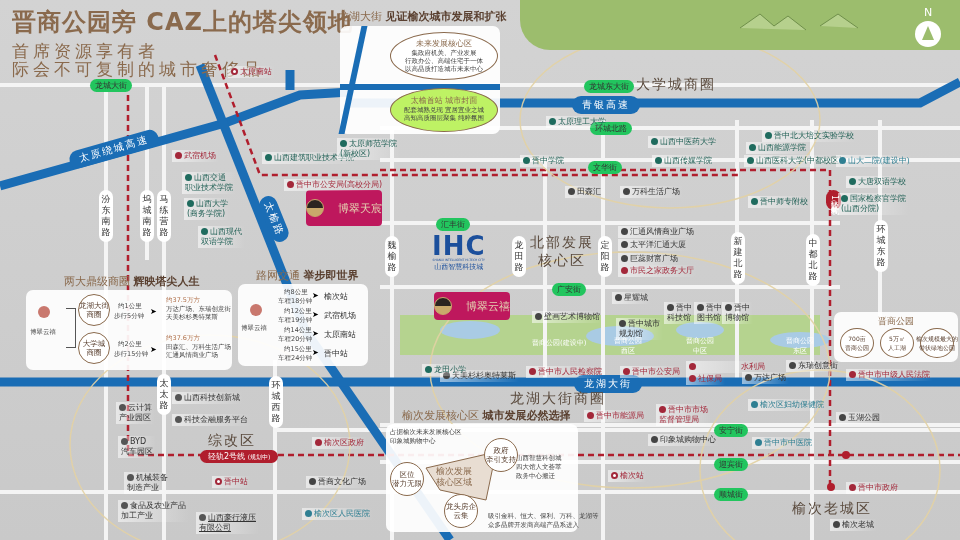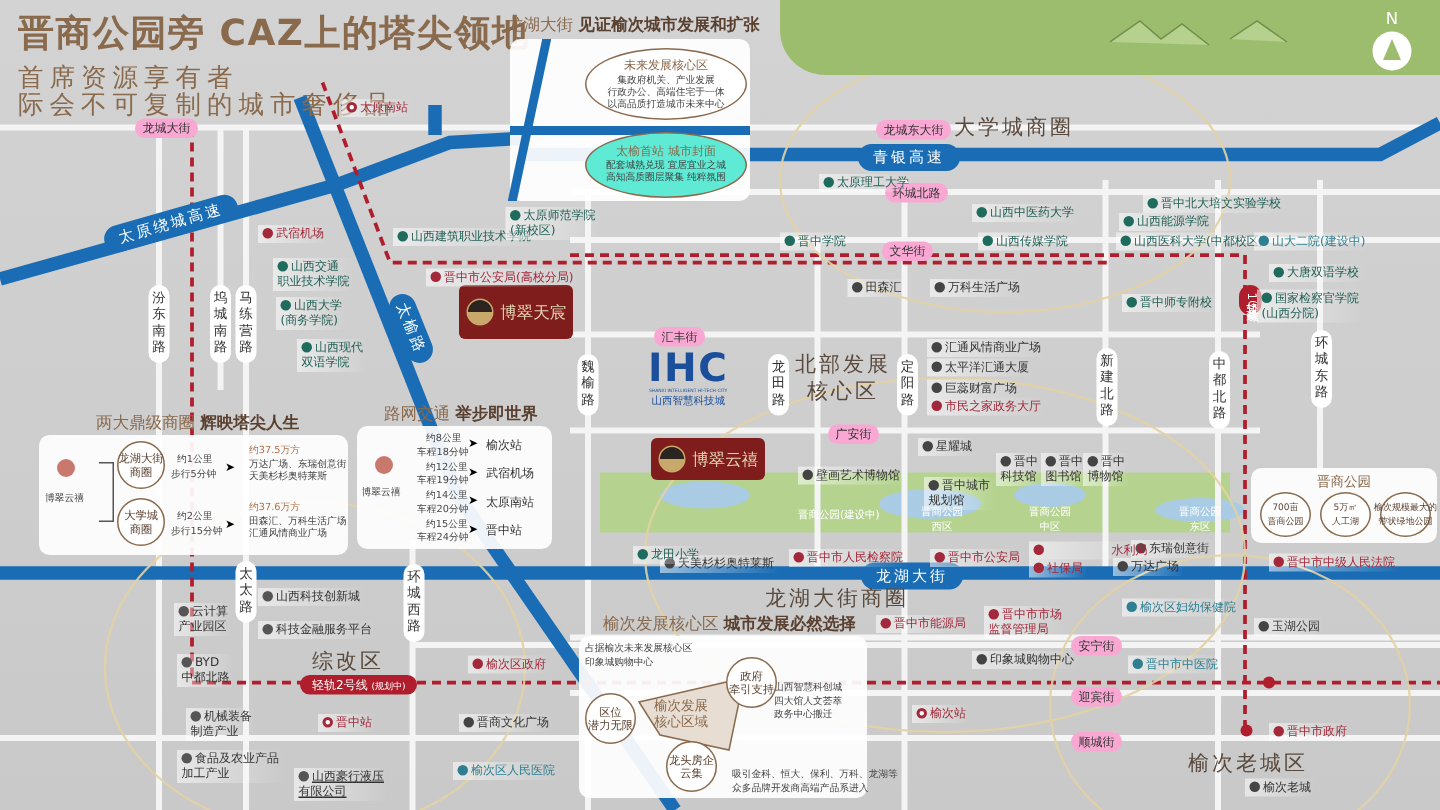--- a/index.html
+++ b/index.html
@@ -7,38 +7,38 @@
 .map{position:absolute;left:0;top:0;width:960px;height:540px;background:linear-gradient(180deg,#d3d3d3,#c9c9c9)}
 svg.roads{position:absolute;left:0;top:0}
 .abs{position:absolute}
 .title{left:12px;top:6px;font-size:24px;font-weight:bold;color:#8a6a4d;letter-spacing:1px;white-space:nowrap}
 .sub{left:12px;font-size:17px;color:#8a6a4d;letter-spacing:4px;white-space:nowrap}
 .forest{left:520px;top:0;width:440px;height:50px;background:#9cbd6d;border-radius:0 0 0 30px}
 .forest span{position:absolute;left:36px;top:12px;color:#fff;font-size:13px;letter-spacing:4px}
 .north{left:912px;top:6px;width:32px;text-align:center;color:#fff;font-size:11px}
 .north .c{width:26px;height:26px;border-radius:50%;background:#fff;margin:2px auto 0;position:relative}
 .north .c:after{content:"";position:absolute;left:7px;top:5px;border-left:6px solid transparent;border-right:6px solid transparent;border-bottom:14px solid #9cbd6d}
-.rlabel{position:absolute;background:#f9a8d4;color:#333;font-size:8px;padding:1px 5px;border-radius:8px;white-space:nowrap}
+.rlabel{position:absolute;background:#22c55e;color:#333;font-size:8px;padding:1px 5px;border-radius:8px;white-space:nowrap}
 .vlabel{position:absolute;background:#fff;color:#333;font-size:9px;padding:4px 1px;border-radius:7px;width:14px;text-align:center;line-height:11px}
 .hw{position:absolute;background:#1a6db5;color:#fff;font-size:10px;padding:2px 10px;border-radius:10px;white-space:nowrap;letter-spacing:2px}
 .poi{position:absolute;font-size:8px;white-space:nowrap;line-height:10px;background:linear-gradient(90deg,rgba(255,255,255,.55),rgba(255,255,255,0));padding:1px 3px}
 .poi i{display:inline-block;width:7px;height:7px;border-radius:50%;margin-right:2px;vertical-align:-1px}
 .poi.edu{color:#1f5f54}.poi.edu i{background:#1f6b5e}
 .poi.gov{color:#a3283a}.poi.gov i{background:#a3283a}
 .poi.com{color:#333}.poi.com i{background:#444}
 .poi.hos{color:#2f7f92}.poi.hos i{background:#2f7f92}
 .poi.ind{color:#333}.poi.ind i{background:#555}
 .poi.sta{color:#a3283a}.poi.sta i{background:#fff;border:2px solid #a3283a}
 .zone{position:absolute;color:#5a4a3d;font-size:14px;letter-spacing:2px;white-space:nowrap}
 .card{position:absolute;background:rgba(255,255,255,.92);border-radius:7px}
 .cardtitle{position:absolute;font-size:11px;color:#8a6a4d;white-space:nowrap}
 .cardtitle b{color:#5a4030}
 .circ{position:absolute;border-radius:50%;border:1px solid #8a6a4d;background:#fff;font-size:7.5px;text-align:center;color:#5a4030;display:flex;align-items:center;justify-content:center;line-height:9px}
 .sm{font-size:6.5px;color:#444;white-space:nowrap;line-height:8px;position:absolute}
-.brand{position:absolute;background:#7f1d1d;border-radius:4px;color:#e4d3b1;font-size:11px;display:flex;align-items:center;justify-content:center;gap:5px}
+.brand{position:absolute;background:#be185d;border-radius:4px;color:#e4d3b1;font-size:11px;display:flex;align-items:center;justify-content:space-between;gap:5px}
 .brand .logo{width:18px;height:18px;border-radius:50%;border:1px solid #c9a96b;background:linear-gradient(180deg,#2b2420 50%,#c9a96b 50%)}
 .lr{position:absolute;background:#b01e2d;color:#fff;font-size:8px;border-radius:8px;white-space:nowrap}
 </style>
 </head>
 <body>
 
 <div class="map">
 <svg class="roads" width="960" height="540">
 
   <rect x="400" y="315" width="420" height="40" fill="#b5d38f"></rect>
@@ -184,42 +184,42 @@
     <div class="poi edu" style="left: 337px; top: 138px;"><i></i><span style="white-space: pre;">太原师范学院
 (新校区)</span></div>
     <div class="poi gov" style="left: 284px; top: 179px;"><i></i><span style="white-space: pre;">晋中市公安局(高校分局)</span></div>
     <div class="poi edu" style="left: 546px; top: 116px;"><i></i><span style="white-space: pre;">太原理工大学</span></div>
     <div class="poi edu" style="left: 648px; top: 136px;"><i></i><span style="white-space: pre;">山西中医药大学</span></div>
     <div class="poi edu" style="left: 520px; top: 155px;"><i></i><span style="white-space: pre;">晋中学院</span></div>
     <div class="poi edu" style="left: 652px; top: 155px;"><i></i><span style="white-space: pre; text-align: center;">山西传媒学院</span></div>
     <div class="poi edu" style="left: 762px; top: 130px;"><i></i><span style="white-space: pre;">晋中北大培文实验学校</span></div>
     <div class="poi edu" style="left: 746px; top: 142px;"><i></i><span style="white-space: pre;">山西能源学院</span></div>
     <div class="poi edu" style="left: 744px; top: 155px;"><i></i><span style="white-space: pre;">山西医科大学(中都校区)</span></div>
-    <div class="poi hos" style="left: 836px; top: 155px;"><i></i><span style="white-space: pre;">山大二院(建设中)</span></div>
+    <div class="poi hos" style="left: 836px; top: 155px;"><i></i><span style="white-space: pre; font-family: Liberation Serif, serif;">山大二院(建设中)</span></div>
     <div class="poi edu" style="left: 846px; top: 176px;"><i></i><span style="white-space: pre;">大唐双语学校</span></div>
     <div class="poi edu" style="left: 838px; top: 193px;"><i></i><span style="white-space: pre;">国家检察官学院
 (山西分院)</span></div>
     <div class="poi edu" style="left: 748px; top: 196px;"><i></i><span style="white-space: pre;">晋中师专附校</span></div>
     <div class="poi com" style="left: 565px; top: 186px;"><i></i><span style="white-space: pre;">田森汇</span></div>
     <div class="poi com" style="left: 620px; top: 186px;"><i></i><span style="white-space: pre;">万科生活广场</span></div>
     <div class="poi com" style="left: 618px; top: 226px;"><i></i><span style="white-space: pre;">汇通风情商业广场</span></div>
     <div class="poi com" style="left: 618px; top: 239px;"><i></i><span style="white-space: pre;">太平洋汇通大厦</span></div>
     <div class="poi com" style="left: 618px; top: 253px;"><i></i><span style="white-space: pre;">巨蕊财富广场</span></div>
     <div class="poi gov" style="left: 618px; top: 265px;"><i></i><span style="white-space: pre;">市民之家政务大厅</span></div>
     <div class="poi com" style="left: 612px; top: 292px;"><i></i><span style="white-space: pre;">星耀城</span></div>
     <div class="poi com" style="left: 664px; top: 302px;"><i></i><span style="white-space: pre;">晋中
 科技馆</span></div>
     <div class="poi com" style="left: 694px; top: 302px;"><i></i><span style="white-space: pre;">晋中
 图书馆</span></div>
     <div class="poi com" style="left: 722px; top: 302px;"><i></i><span style="white-space: pre;">晋中
 博物馆</span></div>
     <div class="poi com" style="left: 616px; top: 318px;"><i></i><span style="white-space: pre;">晋中城市
 规划馆</span></div>
     <div class="poi com" style="left: 532px; top: 311px;"><i></i><span style="white-space: pre;">壁画艺术博物馆</span></div>
-    <div class="poi com" style="left: 754px; top: 360px;"><i></i><span style="white-space: pre;">东瑞创意街</span></div>
+    <div class="poi com" style="left: 786px; top: 360px;"><i></i><span style="white-space: pre;">东瑞创意街</span></div>
     <div class="poi com" style="left: 742px; top: 372px;"><i></i><span style="white-space: pre;">万达广场</span></div>
     <div class="poi com" style="left: 440px; top: 370px;"><i></i><span style="white-space: pre;">天美杉杉奥特莱斯</span></div>
     <div class="poi gov" style="left: 526px; top: 366px;"><i></i><span style="white-space: pre;">晋中市人民检察院</span></div>
     <div class="poi gov" style="left: 620px; top: 366px;"><i></i><span style="white-space: pre;">晋中市公安局</span></div>
     <div class="poi gov" style="left: 686px; top: 361px;"><i></i><span style="white-space: pre; margin-left: 43px;">水利局</span></div>
     <div class="poi gov" style="left: 686px; top: 373px;"><i></i><span style="white-space: pre;">社保局</span></div>
     <div class="poi gov" style="left: 846px; top: 369px;"><i></i><span style="white-space: pre;">晋中市中级人民法院</span></div>
     <div class="poi edu" style="left: 422px; top: 364px;"><i></i><span style="white-space: pre;">龙田小学</span></div>
     <div class="poi gov" style="left: 584px; top: 410px;"><i></i><span style="white-space: pre;">晋中市能源局</span></div>
     <div class="poi gov" style="left: 656px; top: 404px;"><i></i><span style="white-space: pre;">晋中市市场
@@ -232,41 +232,41 @@
     <div class="poi gov" style="left: 846px; top: 482px;"><i></i><span style="white-space: pre;">晋中市政府</span></div>
     <div class="poi com" style="left: 830px; top: 519px;"><i></i><span style="white-space: pre;">榆次老城</span></div>
     <div class="poi gov" style="left: 312px; top: 437px;"><i></i><span style="white-space: pre;">榆次区政府</span></div>
     <div class="poi com" style="left: 306px; top: 476px;"><i></i><span style="white-space: pre;">晋商文化广场</span></div>
     <div class="poi hos" style="left: 302px; top: 508px;"><i></i><span style="white-space: pre;">榆次区人民医院</span></div>
     <div class="poi ind" style="left: 172px; top: 392px;"><i></i><span style="white-space: pre;">山西科技创新城</span></div>
     <div class="poi ind" style="left: 172px; top: 414px;"><i></i><span style="white-space: pre;">科技金融服务平台</span></div>
     <div class="poi ind" style="left: 116px; top: 402px;"><i></i><span style="white-space: pre;">云计算
 产业园区</span></div>
     <div class="poi ind" style="left: 118px; top: 436px;"><i></i><span style="white-space: pre;">BYD
-中都北路</span></div>
+汽车园区</span></div>
     <div class="poi ind" style="left: 124px; top: 472px;"><i></i><span style="white-space: pre;">机械装备
 制造产业</span></div>
     <div class="poi ind" style="left: 118px; top: 500px;"><i></i><span style="white-space: pre;">食品及农业产品
 加工产业</span></div>
     <div class="poi sta" style="left: 212px; top: 476px;"><i></i><span style="white-space: pre;">晋中站</span></div>
     <div class="poi ind" style="left: 196px; top: 512px;"><i></i><span style="white-space: pre; text-decoration: underline;">山西豪行液压
 有限公司</span></div>
   </div>
 
 <div class="cardtitle" style="left:338px;top:9px"><span>龙湖大街</span> <b>见证榆次城市发展和扩张</b></div>
 <div class="card" style="left:340px;top:26px;width:160px;height:108px">
   <div class="abs" style="left:0;top:58px;width:160px;height:6px;background:#1a6db5"></div>
   <div class="abs" style="left:10px;top:0;width:6px;height:108px;background:#1a6db5;transform:skewX(-12deg)"></div>
   <div class="abs" style="left:50px;top:6px;width:108px;height:48px;border:1px solid #8a6a4d;border-radius:50%;background:#fff;text-align:center;padding-top:5px">
     <div style="font-size:8px;color:#8a6a4d">未来发展核心区</div>
     <div class="sm" style="position:static">集政府机关、产业发展</div>
     <div class="sm" style="position:static">行政办公、高端住宅于一体</div>
     <div class="sm" style="position:static">以高品质打造城市未来中心</div>
   </div>
-  <div class="abs" style="left:50px;top:62px;width:108px;height:44px;border:1px solid #8a6a4d;border-radius:50%;background:#5eead4;text-align:center;padding-top:6px">
+  <div class="abs" style="left:50px;top:62px;width:108px;height:44px;border:1px solid #8a6a4d;border-radius:50%;background:#bef264;text-align:center;padding-top:6px">
     <div style="font-size:8px;color:#8a6a4d">太榆首站  城市封面</div>
     <div class="sm" style="position:static">配套城熟兑现 宜居宜业之城</div>
     <div class="sm" style="position:static">高知高质圈层聚集 纯粹氛围</div>
   </div>
 </div>
 
 <div class="cardtitle" style="left:64px;top:274px"><span>两大鼎级商圈</span> <b>辉映塔尖人生</b></div>
 <div class="card" style="left:26px;top:290px;width:206px;height:80px">
   <div class="abs" style="left:12px;top:16px;width:12px;height:12px;border-radius:50%;background:#c9786e"></div>
   <div class="sm" style="left:4px;top:38px">博翠云禧</div>

